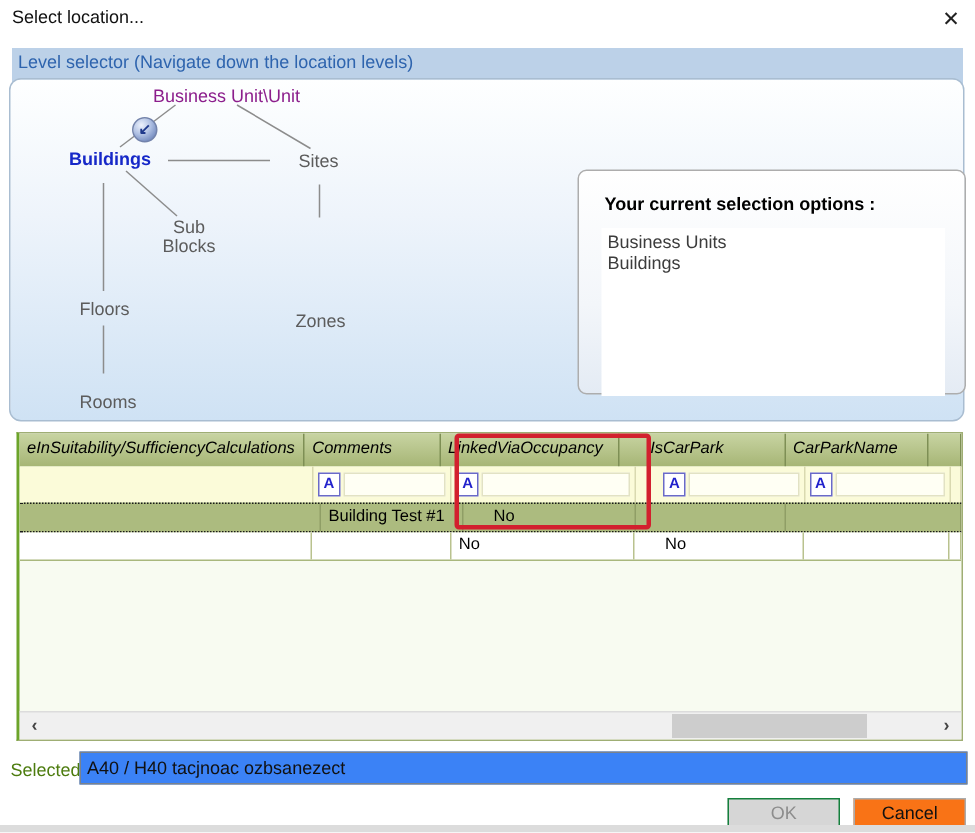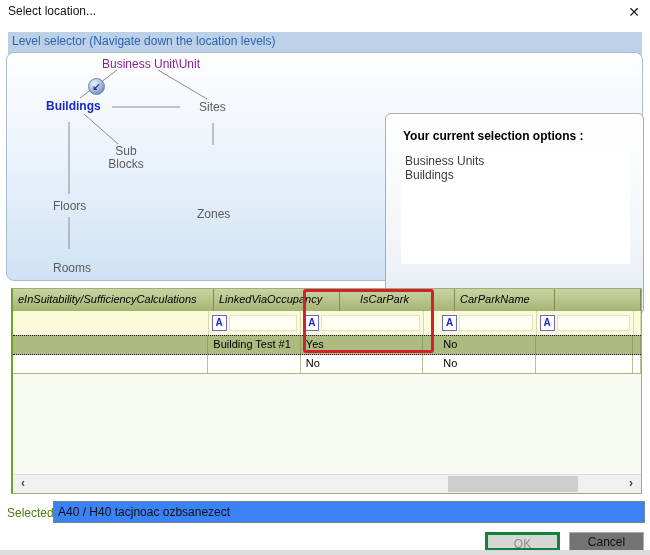--- a/index.html
+++ b/index.html
@@ -31,21 +31,21 @@
   .node-subblocks{left:96px;top:92px;width:46px;white-space:normal;text-align:center;line-height:13px;}
   .node-zones{left:190px;top:106px;margin-top:48px;}
   .node-floors{left:46px;top:146px;}
   .node-rooms{left:46px;top:208px;}
   .nav-sphere{left:81px;top:25px;width:17px;height:17px;border-radius:50%;
     background:radial-gradient(circle at 35% 30%,#eef3fd 0%,#aebfe2 45%,#7d93c4 75%,#5a6fa3 100%);
     border:1px solid #7383ab;color:#203a8c;font-size:10px;font-weight:bold;
     text-align:center;line-height:16px;}
 
   
-  .options-box{left:378px;top:60px;width:259px;height:202px;border:1px solid #adadad;
+  .options-box{left:378px;top:60px;width:259px;height:150px;border:1px solid #adadad;
     border-radius:6px;background:linear-gradient(180deg,#ffffff 0%,#f3f6fa 60%,#e4ebf4 100%);}
   .options-title{left:17px;top:15px;font-size:12px;font-weight:bold;color:#000;}
   .options-list{left:15px;top:38px;width:229px;height:112px;background:#ffffff;
     font-size:12px;color:#3c3c3c;padding:2px 0 0 4px;}
   .options-list div{line-height:14px;}
 
   
   .grid-wrap{left:11px;top:288px;width:631px;height:206px;background:#f8fbf1;
     border:1px solid #9fae74;border-left:2px solid #6ca42a;
     display:flex;flex-direction:column;overflow:hidden;}
@@ -80,22 +80,22 @@
     border-radius:3px;pointer-events:none;}
 
   
   .sel-label{left:7px;top:506px;font-size:12px;color:#4d7c0f;}
   .sel-input{left:53px;top:501px;width:592px;height:22px;border:1px solid #7a828c;
     background:#3b82f6;font-family:"Liberation Sans",sans-serif;font-size:12px;
     color:#111;padding:0 4px;}
 
   
   .btn{font-size:12px;text-align:center;line-height:18px;height:19px;width:75px;}
-  .btn-ok{left:485px;top:532px;background:#d6d6d6;border:3px solid #15803d;color:#8d8d8d;}
-  .btn-cancel{left:569px;top:532px;background:#737373;border:1px solid #ababab;color:#111;}
+  .btn-ok{left:485px;top:532px;background:#d6d6d6;border:1px solid #15803d;color:#8d8d8d;}
+  .btn-cancel{left:569px;top:532px;background:#f97316;border:1px solid #ababab;color:#111;}
 
   .bottom-strip{left:0;top:550px;width:650px;height:5px;background:#dcdcdc;}
 </style>
 </head>
 <body>
 
 <div class="abs win-title">Select location...</div>
 <div class="abs close-x">✕</div>
 
 <div class="abs level-bar">Level selector (Navigate down the location levels)</div>
@@ -126,20 +126,21 @@
     <div class="abs options-list">
       <div>Business Units</div>
       <div>Buildings</div>
     </div>
   </div>
 </div>
 
 <div class="abs grid-wrap">
   <div class="grow hdr">
     <div class="cell c0">eInSuitability/SufficiencyCalculations</div>
+    <div class="cell c1">Comments</div>
     <div class="cell c2">LinkedViaOccupancy</div>
     <div class="cell c3">IsCarPark</div>
     <div class="cell c4">CarParkName</div>
     <div class="cell csliver"></div>
   </div>
   <div class="grow filter">
     <div class="cell c0"></div>
     <div class="cell c1">
       <span class="ficon">A</span>
       <span class="finput"></span>
@@ -154,21 +155,20 @@
     </div>
     <div class="cell c4">
       <span class="ficon">A</span>
       <span class="finput"></span>
     </div>
     <div class="cell csliver"></div>
   </div>
   <div class="grow rsel">
     <div class="cell c0"></div>
     <div class="cell c1">Building Test #1</div>
-    <div class="cell c2">Yes</div>
     <div class="cell c3">No</div>
     <div class="cell c4"></div>
     <div class="cell csliver"></div>
   </div>
   <div class="grow rplain">
     <div class="cell c0"></div>
     <div class="cell c1"></div>
     <div class="cell c2">No</div>
     <div class="cell c3">No</div>
     <div class="cell c4"></div>

